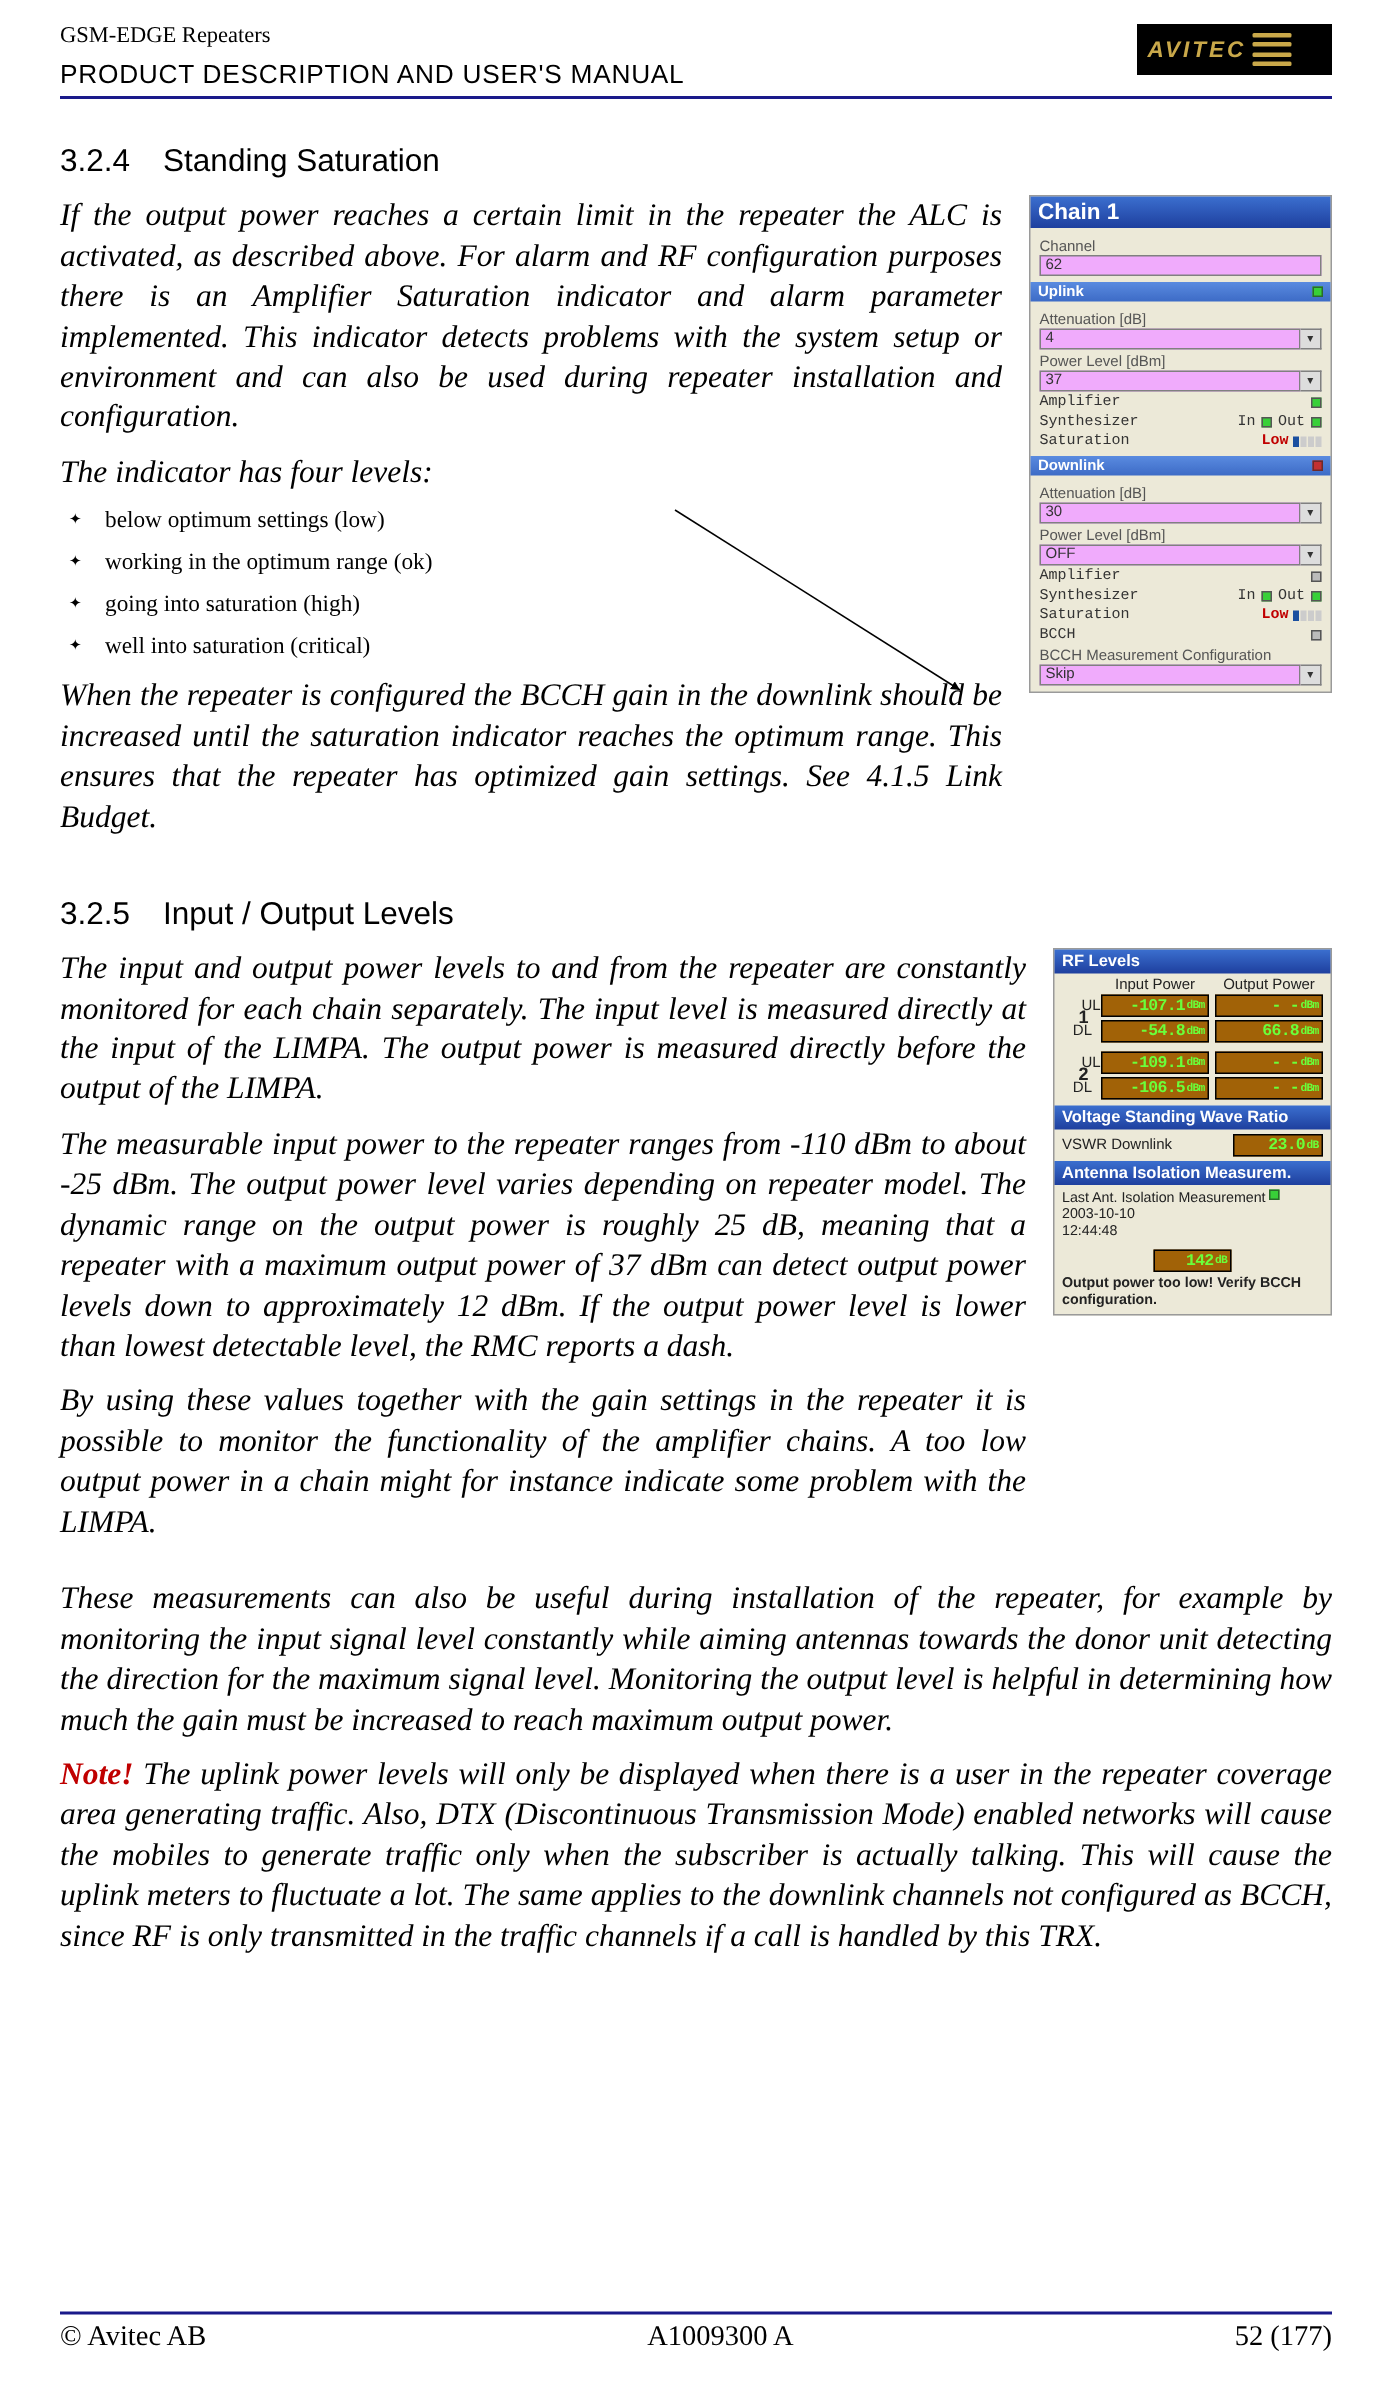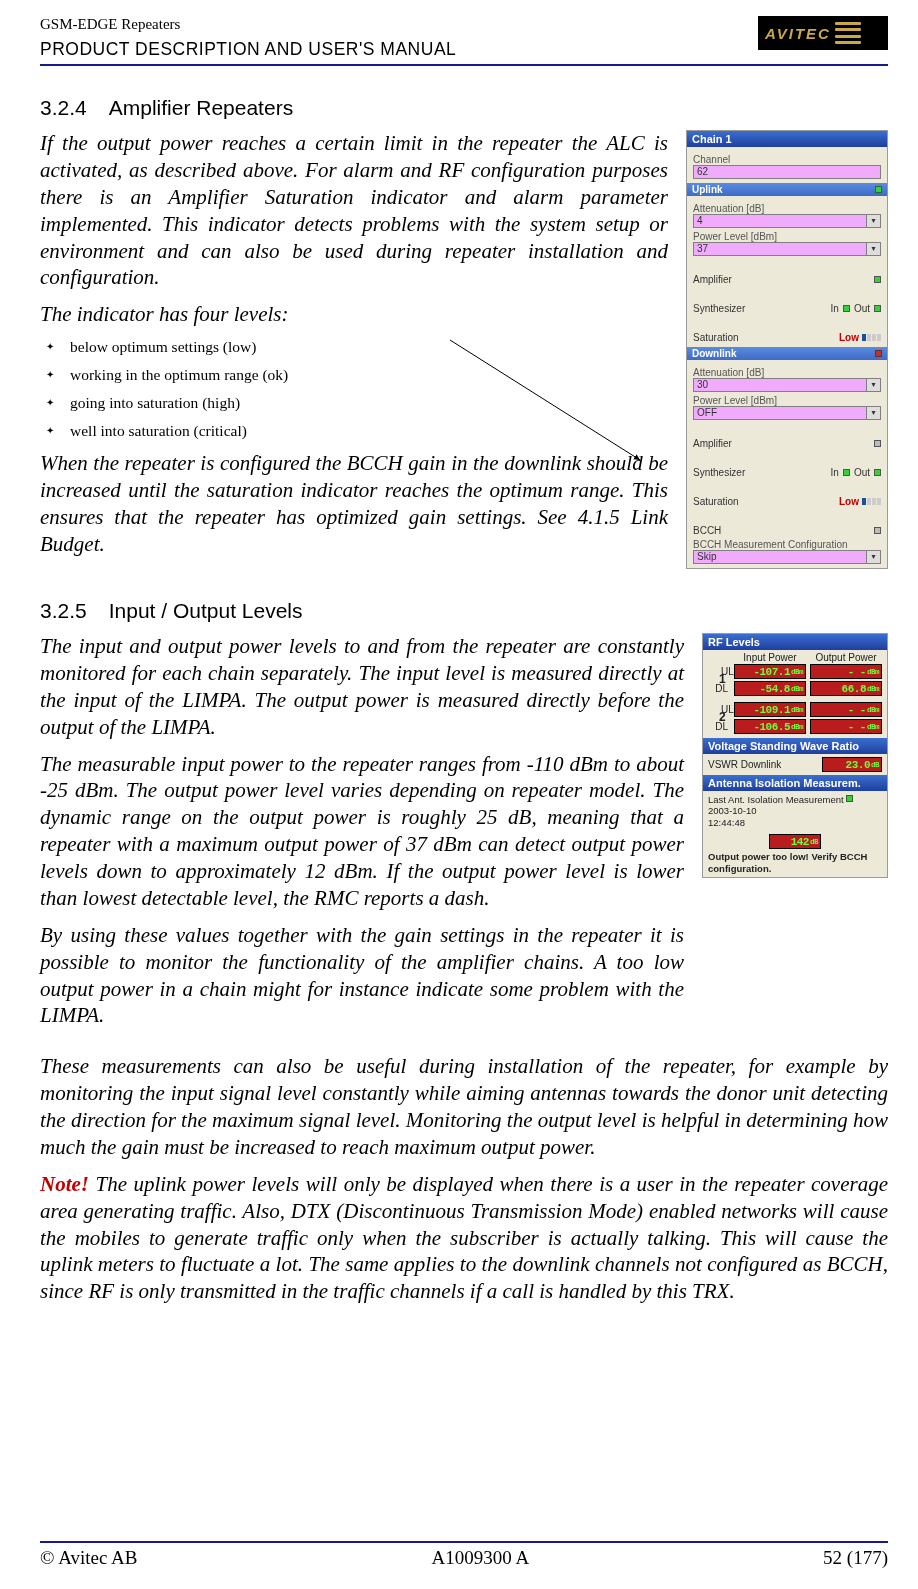--- a/index.html
+++ b/index.html
@@ -31,50 +31,50 @@
   .list { list-style: none; padding-left: 0; margin-bottom: 10px; }
   .list li { font-size: 15.5px; padding-left: 30px; margin-bottom: 10px; position: relative; }
   .list li::before { content: '✦'; position: absolute; left: 6px; top: 0; font-size: 10px; line-height: 18px; }
   .note-red { color: #c00000; font-weight: bold; }
 
   .hr-bot { border: none; border-top: 2px solid #1a1a8a; margin-top: 40px; }
   .footer-row { display: flex; justify-content: space-between; font-size: 19px; margin-top: 4px; }
 
   
   .panel-outer { border: 1px solid #9a9a9a; background: #ece9d8; width: 202px; font-family: Tahoma, Arial, sans-serif; font-size: 10px; color: #333; filter: blur(0.3px); }
-  .panel-title { background: linear-gradient(to bottom, #3b6fcf, #1e3f9e); color: #fff; font-weight: bold; padding: 2px 5px; font-size: 11px; }
+  .panel-title { background: linear-gradient(to bottom, #3b6fcf, #1e3f9e); color: #fff; font-weight: bold; padding: 2px 5px; font-size: 15px; }
   .panel-sub { background: linear-gradient(to bottom, #5a8be0, #3d6bc6); color: #fff; font-weight: bold; padding: 1px 5px; font-size: 10px; display: flex; justify-content: space-between; align-items: center; }
   .sub-ind { width: 7px; height: 7px; background: #38d038; border: 1px solid #2a6b2a; }
   .panel-body { padding: 4px 6px; }
   .ctl-label { margin-top: 3px; color: #555; }
   .ctl-box { border: 1px solid #808080; background: #f0abfc; height: 14px; width: 100%; padding: 0 3px; line-height: 12px; overflow: hidden; }
   .dd { display: flex; }
   .dd .ctl-box { flex: 1; }
   .dd .dd-btn { width: 14px; height: 14px; background: #ddd; border: 1px solid #808080; border-left: none; text-align: center; line-height: 11px; font-size: 8px; }
-  .status-row { display: flex; justify-content: space-between; align-items: center; margin-top: 18px; }
+  .status-row { display: flex; justify-content: space-between; align-items: center; margin-top: 2px; font-family: Liberation Mono, monospace; }
   .led-sm { width: 7px; height: 7px; border: 1px solid #555; }
   .led-green { background: #38d038; }
   .led-grey { background: #bbb; }
   .sat-bar { display: flex; gap: 1px; }
   .sat-seg { width: 4px; height: 7px; background: #1a4fa0; }
   .sat-seg.off { background: #ccc; }
   .sat-red { color: #c00000; font-weight: bold; padding-left: 36px; }
 
   
   svg.arrow { position: absolute; left: 440px; top: 330px; pointer-events: none; }
 
   
   .rf-outer { border: 1px solid #9a9a9a; background: #ece9d8; width: 186px; font-family: Tahoma, Arial, sans-serif; font-size: 10px; color: #222; }
   .rf-section-title { background: linear-gradient(to bottom, #3b6fcf, #1e3f9e); color: #fff; font-weight: bold; padding: 2px 5px; font-size: 11px; }
   .rf-cols-head { display: grid; grid-template-columns: 22px 1fr 1fr; gap: 4px; padding: 2px 5px 0 5px; text-align: center; }
   .rf-row { display: grid; grid-template-columns: 22px 1fr 1fr; gap: 4px; padding: 1px 5px; align-items: center; }
   .rf-row .lab { text-align: right; padding-right: 2px; }
   .rf-side { position: relative; margin-left: 13px; }
   .rf-side .big { position: absolute; left: -2px; top: 6px; font-weight: bold; font-size: 12px; }
-  .lcd { background: #b91c1c; color: #6aff3a; font-family: "Courier New", monospace; font-weight: bold; letter-spacing: -0.5px; border: 1px solid #000; height: 15px; line-height: 14px; padding: 0 2px; text-align: right; font-size: 11px; white-space: nowrap; overflow: hidden; }
+  .lcd { background: #a16207; color: #6aff3a; font-family: "Courier New", monospace; font-weight: bold; letter-spacing: -0.5px; border: 1px solid #000; height: 15px; line-height: 14px; padding: 0 2px; text-align: right; font-size: 11px; white-space: nowrap; overflow: hidden; }
   .lcd .unit { font-size: 7.5px; vertical-align: 1px; margin-left: 1px; }
   .vswr-body { padding: 3px 5px; display: flex; justify-content: space-between; align-items: center; gap: 6px; }
   .ant-body { padding: 3px 5px; font-size: 9.5px; line-height: 1.2; }
   .ant-row { display: flex; justify-content: space-between; align-items: flex-start; gap: 6px; flex-direction: column; }
   .ant-strong { font-weight: bold; margin-top: 2px; }
   .led-tiny { width: 7px; height: 7px; background: #38d038; border: 1px solid #2a6b2a; display: inline-block; vertical-align: 1px; margin-left: 2px; }
 
 </style>
 </head>
 <body>
@@ -91,21 +91,21 @@
         <div></div>
         <div></div>
         <div></div>
     </div>
   </div>
 </div>
 <hr class="hr-top">
 
 <div class="section">
   <div class="section-title">
-    <span class="num">3.2.4</span><span>Amplifier Repeaters</span>
+    <span class="num">3.2.4</span><span>Standing Saturation</span>
   </div>
   <div class="body-row">
     <div class="body-col">
       <p class="para">If the output power reaches a certain limit in the repeater the ALC is activated, as described above. For alarm and RF configuration purposes there is an Amplifier Saturation indicator and alarm parameter implemented. This indicator detects problems with the system setup or environment and can also be used during repeater installation and configuration.</p>
       <p class="para nojust">The indicator has four levels:</p>
       <ul class="list">
         <li>below optimum settings (low)</li>
         <li>working in the optimum range (ok)</li>
         <li>going into saturation (high)</li>
         <li>well into saturation (critical)</li>

